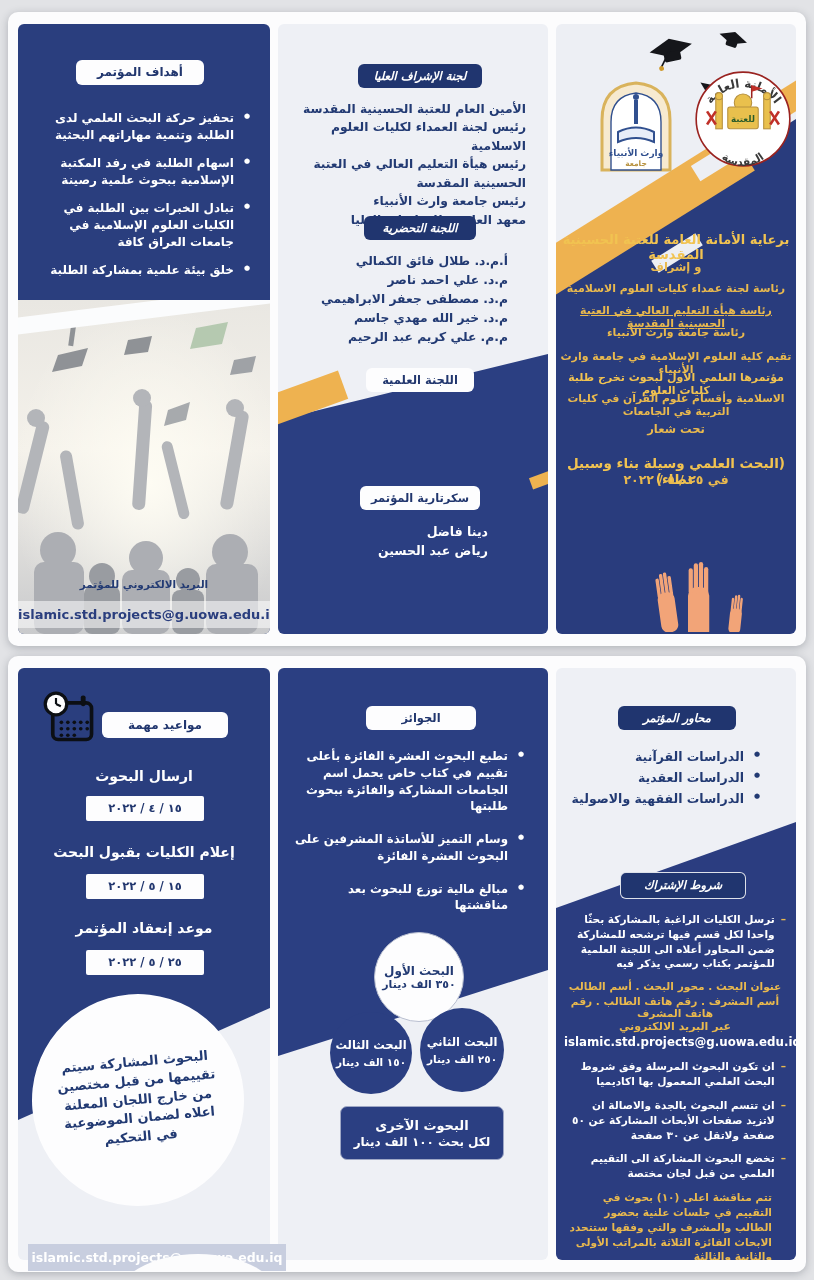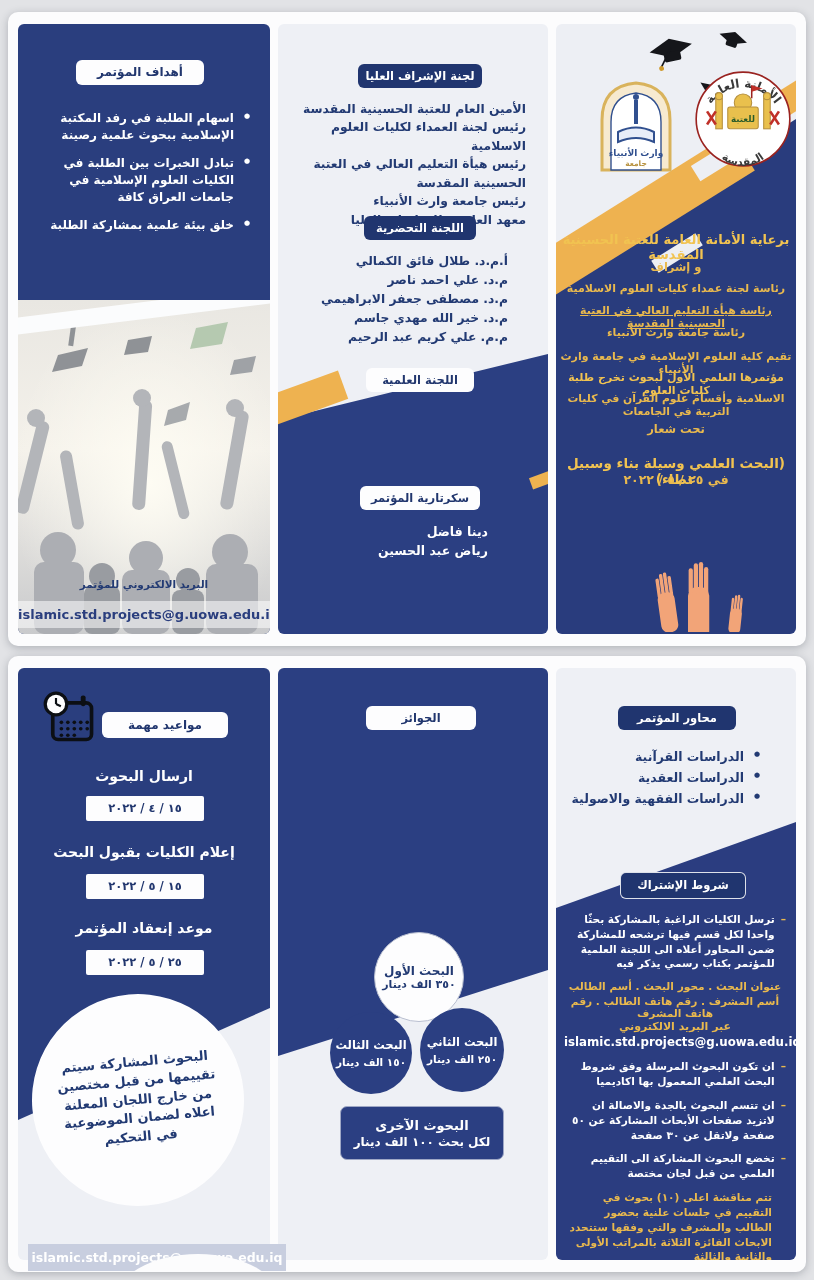--- a/index.html
+++ b/index.html
@@ -10,21 +10,21 @@
     overflow:hidden;
   }
   .abs{position:absolute;}
   .panel{position:absolute;background:#fcfcfd;border-radius:10px;
          box-shadow:0 2px 8px rgba(40,45,60,.28);overflow:hidden;}
   .col{position:absolute;border-radius:6px;overflow:hidden;}
   .navy{background:#2a3e7e;}
   .lightcol{background:#eef0f5;}
   .pill{position:absolute;border-radius:6px;font-weight:bold;text-align:center;}
   .pill-light{background:#fdfdfe;color:#21366e;}
-  .pill-dark{background:#20356f;color:#ffffff;}
+  .pill-dark{background:#20356f;color:#ffffff;font-style:italic;}
   .rtl{direction:rtl;text-align:right;}
   .ctr{text-align:center;}
   .wtxt{color:#ffffff;font-weight:bold;}
   .ntxt{color:#223a73;font-weight:bold;}
   .gold{color:#e9b94e;font-weight:bold;}
   .goldbright{color:#f1c351;font-weight:bold;}
   ul.dotlist{list-style:none;margin:0;padding:0;}
   ul.dotlist li{position:relative;padding-right:16px;margin-bottom:11px;line-height:1.42;}
   ul.dotlist li::before{content:"●";position:absolute;right:0;top:2px;font-size:7px;}
   .dash-item{display:flex;direction:rtl;gap:6px;margin-bottom:9px;line-height:1.4;}
@@ -34,20 +34,21 @@
   .notch{position:absolute;background:#edeff4;}
 </style>
 </head>
 <body>
 
 <div class="panel" id="panel-top" style="left:8px;top:12px;width:798px;height:634px;">
 
   <div class="col navy" style="left:10px;top:12px;width:252px;height:610px;">
     <div class="pill pill-light" style="left:58px;top:36px;width:128px;height:25px;line-height:25px;font-size:12px;">أهداف المؤتمر</div>
     <ul class="dotlist rtl wtxt" style="position:absolute;right:20px;left:14px;top:86px;font-size:12px;">
+      <li>تحفيز حركة البحث العلمي لدى الطلبة وتنمية مهاراتهم البحثية</li>
       <li>اسهام الطلبة في رفد المكتبة الإسلامية ببحوث علمية رصينة</li>
       <li>تبادل الخبرات بين الطلبة في الكليات العلوم الإسلامية في جامعات العراق كافة</li>
       <li>خلق بيئة علمية بمشاركة الطلبة</li>
     </ul>
 
     <div class="abs" style="left:0;top:276px;width:252px;height:334px;">
       <svg width="252" height="334" viewBox="0 0 252 334" preserveAspectRatio="none">
         <defs>
           <linearGradient id="sky" x1="0" y1="0" x2="0" y2="1">
             <stop offset="0" stop-color="#e9e7e2"></stop>
@@ -300,20 +301,25 @@
 
   <div class="abs" style="left:20px;top:588px;width:258px;height:27px;background:#c8cedf;color:#ffffff;
        font-weight:bold;font-size:12.5px;line-height:27px;text-align:center;direction:ltr;z-index:4;">islamic.std.projects@g.uowa.edu.iq</div>
   <div class="abs" style="left:105px;top:598px;width:170px;height:100px;border-radius:50%;background:#fcfcfd;z-index:5;"></div>
 
   <div class="col lightcol" style="left:270px;top:12px;width:270px;height:592px;">
     <div class="abs" style="left:0;top:0;width:270px;height:430px;background:#2b3f82;
          clip-path:polygon(0 0,100% 0,100% 302px,0 388px);"></div>
 
     <div class="pill pill-light" style="left:88px;top:38px;width:110px;height:24px;line-height:24px;font-size:11.5px;">الجوائز</div>
+    <ul class="dotlist rtl wtxt abs" style="right:24px;left:14px;top:80px;font-size:11.8px;margin:0;">
+      <li style="margin-bottom:16px;">تطبع البحوث العشرة الفائزة بأعلى تقييم في كتاب خاص يحمل اسم الجامعات المشاركة والفائزة ببحوث طلبتها</li>
+      <li style="margin-bottom:16px;">وسام التميز للأساتذة المشرفين على البحوث العشرة الفائزة</li>
+      <li>مبالغ مالية توزع للبحوث بعد مناقشتها</li>
+    </ul>
 
     <div class="abs circle" style="left:96px;top:264px;width:88px;height:88px;background:#fdfdfe;border:1px solid #b9bfd0;">
       <div class="ntxt rtl ctr" style="font-size:12px;">البحث الأول</div>
       <div class="ntxt rtl ctr" style="font-size:11px;">٣٥٠ الف دينار</div>
     </div>
     <div class="abs circle" style="left:142px;top:340px;width:84px;height:84px;background:#2b3f82;">
       <div class="wtxt rtl ctr" style="font-size:11.5px;">البحث الثاني</div>
       <div class="wtxt rtl ctr" style="font-size:10.5px;margin-top:4px;">٢٥٠ الف دينار</div>
     </div>
     <div class="abs circle" style="left:52px;top:344px;width:82px;height:82px;background:#2b3f82;">

